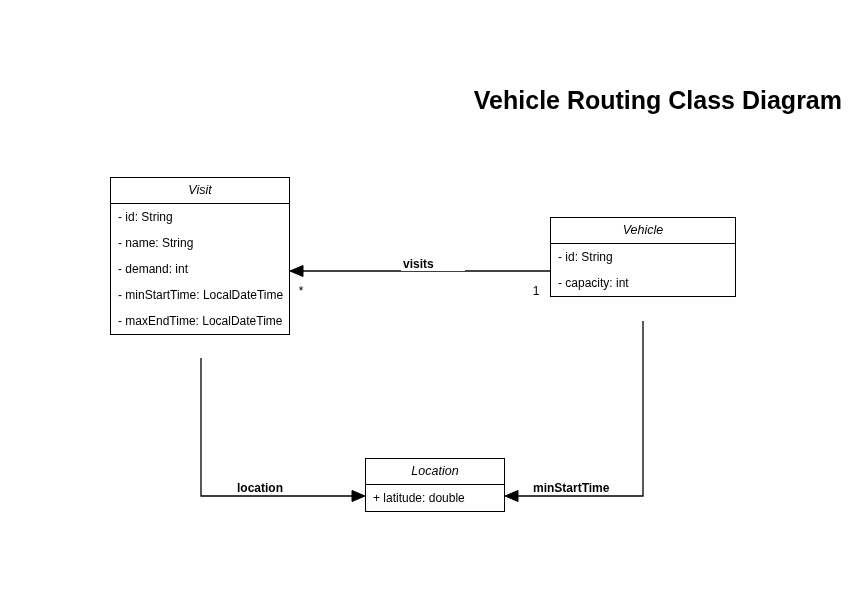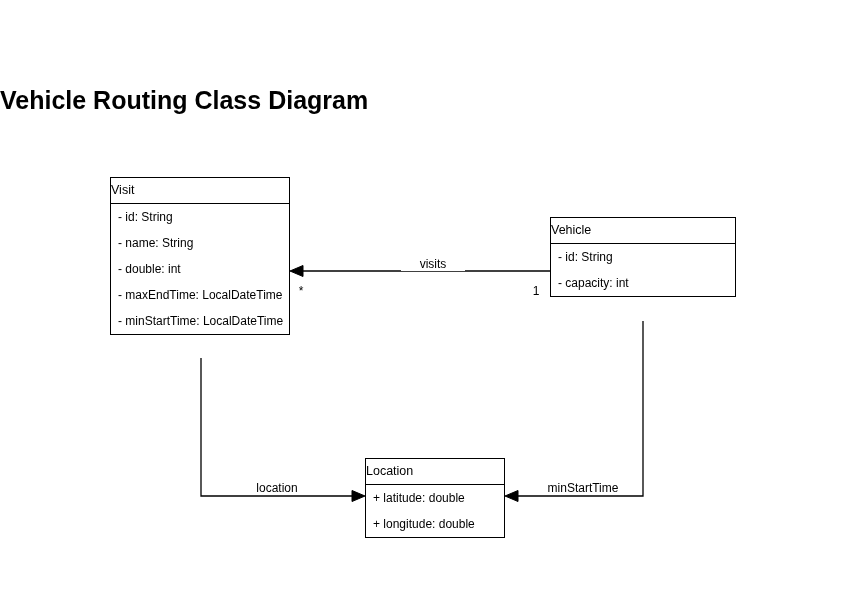--- a/index.html
+++ b/index.html
@@ -11,43 +11,44 @@
   #canvas {
     position: relative;
     width: 850px;
     height: 600px;
     background: #ffffff;
     overflow: hidden;
   }
   #diagram-title {
     position: absolute;
     left: 0;
-    right: 0;
+    right: 8px;
     top: 86px;
-    text-align: left;
+    text-align: right;
     font-size: 25px;
     font-weight: bold;
     color: #000000;
     letter-spacing: 0;
   }
   .uml-class {
     position: absolute;
     background: #ffffff;
     border: 1px solid #000000;
     box-sizing: border-box;
     color: #000000;
   }
   .uml-class-name {
     height: 25px;
     line-height: 25px;
-    text-align: left;
+    text-align: center;
     font-size: 12.5px;
     border-bottom: 1px solid #000000;
     white-space: nowrap;
     overflow: hidden;
+    font-style: italic;
   }
   .uml-attr {
     height: 26px;
     line-height: 26px;
     font-size: 12px;
     padding-left: 7px;
     white-space: nowrap;
     overflow: hidden;
   }
   svg#edges {
@@ -63,24 +64,25 @@
     stroke-width: 1.3;
   }
   svg#edges polygon {
     fill: #000000;
     stroke: #000000;
   }
   .edge-label {
     position: absolute;
     font-size: 12px;
     color: #000000;
-    text-align: center;
+    text-align: left;
     white-space: nowrap;
     background: #ffffff;
     padding: 0 2px;
+    font-weight: bold;
   }
   .multiplicity {
     position: absolute;
     font-size: 12px;
     color: #000000;
     text-align: center;
   }
 </style>
 </head>
 <body>
@@ -105,35 +107,34 @@
   <div class="multiplicity" style="left:295px; top:284px; width:12px;">*</div>
   <div class="multiplicity" style="left:530px; top:284px; width:12px;">1</div>
   <div class="edge-label" style="left:235px; top:481px; width:80px;">location</div>
   <div class="edge-label" style="left:531px; top:481px; width:100px;">minStartTime</div>
 
   <div class="uml-class" style="left:110px; top:177px; width:180px;">
     <div class="uml-class-name">Visit</div>
     <div>
       <div class="uml-attr">- id: String</div>
       <div class="uml-attr">- name: String</div>
-      <div class="uml-attr">- double: int</div>
+      <div class="uml-attr">- demand: int</div>
+      <div class="uml-attr">- minStartTime: LocalDateTime</div>
       <div class="uml-attr">- maxEndTime: LocalDateTime</div>
-      <div class="uml-attr">- minStartTime: LocalDateTime</div>
     </div>
   </div>
 
   <div class="uml-class" style="left:550px; top:217px; width:186px;">
     <div class="uml-class-name">Vehicle</div>
     <div>
       <div class="uml-attr">- id: String</div>
       <div class="uml-attr">- capacity: int</div>
     </div>
   </div>
 
   <div class="uml-class" style="left:365px; top:458px; width:140px;">
     <div class="uml-class-name">Location</div>
     <div>
       <div class="uml-attr">+ latitude: double</div>
-      <div class="uml-attr">+ longitude: double</div>
     </div>
   </div>
 
 </div>
 
 </body></html>

